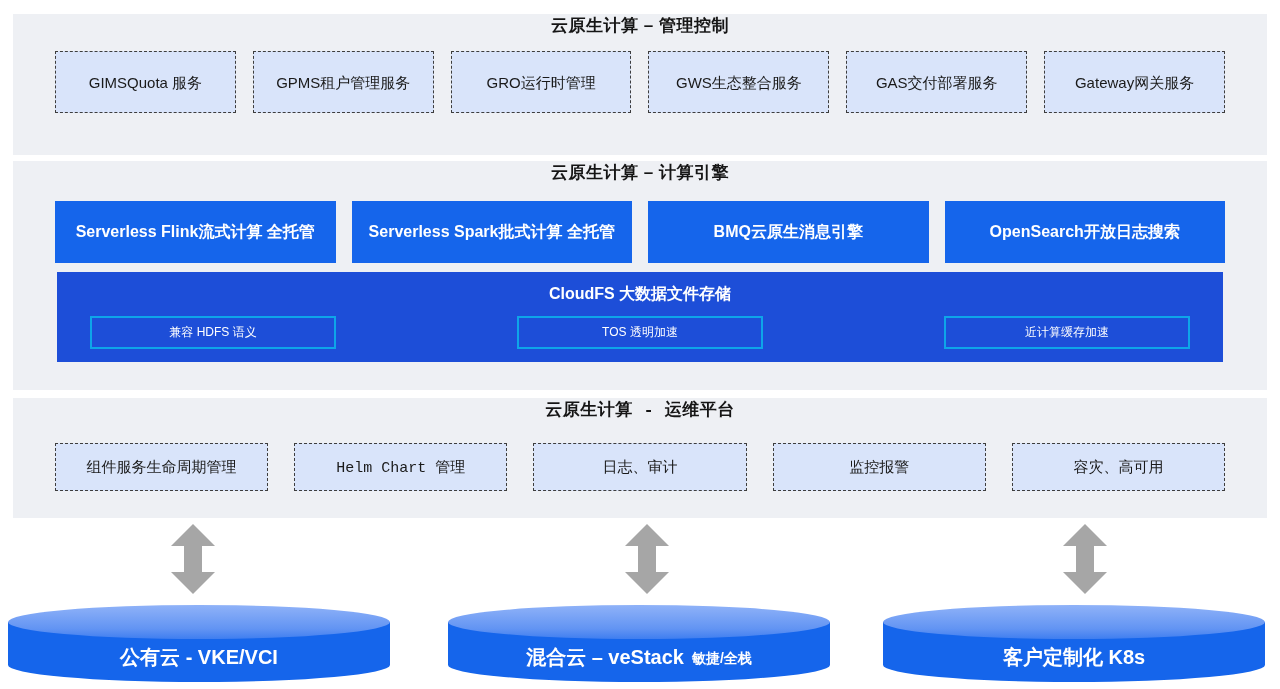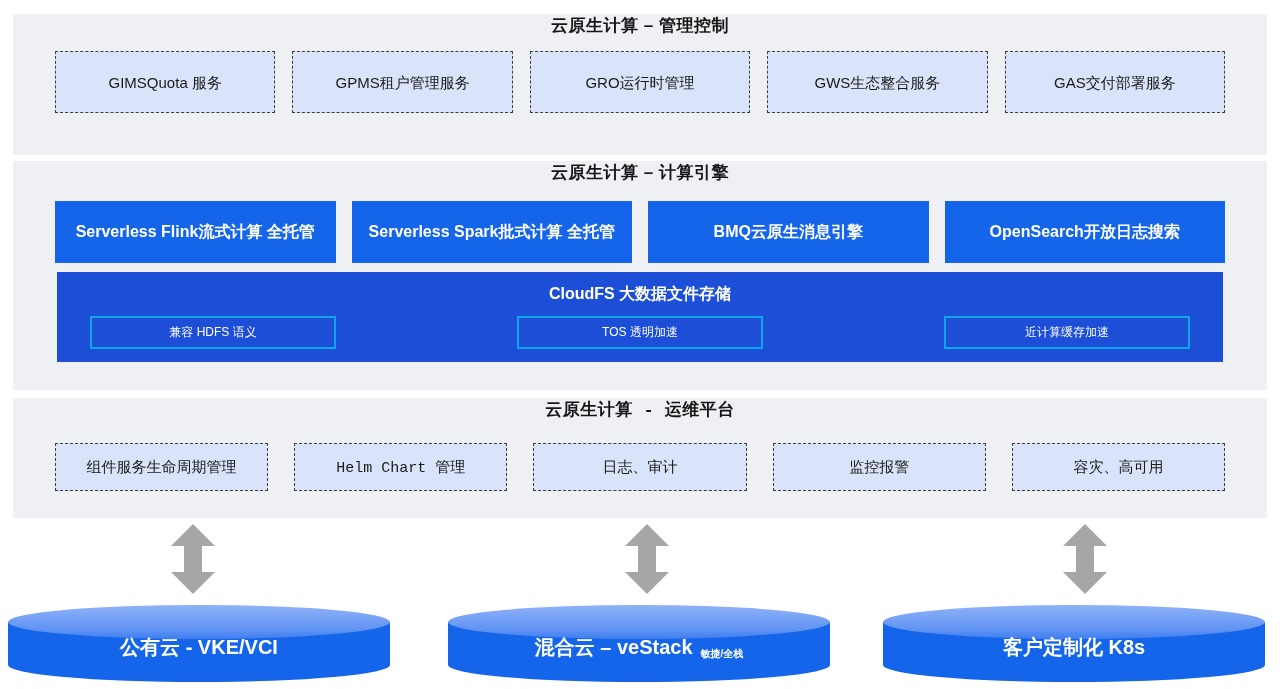--- a/index.html
+++ b/index.html
@@ -143,32 +143,32 @@
     position: absolute;
     left: 0; right: 0;
     top: 0;
     height: 34px;
     border-radius: 50%;
     background: linear-gradient(180deg, #8fb2f8 0%, #6294f3 70%, #3f7ef0 100%);
   }
   .cyl-text {
     position: absolute;
     left: 0; right: 0;
-    top: 16px;
+    top: 32px;
     height: 40px;
     display: flex;
-    align-items: flex-end;
+    align-items: center;
     justify-content: center;
     gap: 8px;
     color: #ffffff;
     font-weight: bold;
     font-size: 20px;
     z-index: 2;
   }
-  .cyl-suffix { font-size: 10px; font-weight: bold; padding-top: 3px; }
+  .cyl-suffix { font-size: 14px; font-weight: bold; padding-top: 3px; }
 </style>
 </head>
 <body>
 
 <div class="canvas">
 
   <section class="panel panel-mgmt">
     <div class="panel-title">云原生计算 – 管理控制</div>
     <div class="row mgmt-row">
       <div class="dashed-box">
@@ -183,20 +183,24 @@
         <span>GRO</span>
         <span>运行时管理</span>
       </div>
       <div class="dashed-box">
         <span>GWS</span>
         <span>生态整合服务</span>
       </div>
       <div class="dashed-box">
         <span>GAS</span>
         <span>交付部署服务</span>
+      </div>
+      <div class="dashed-box">
+        <span>Gateway</span>
+        <span>网关服务</span>
       </div>
     </div>
   </section>
 
   <section class="panel panel-engine">
     <div class="panel-title">云原生计算 – 计算引擎</div>
     <div class="row engine-row">
       <div class="engine-box">
         <span>Serverless Flink</span>
         <span>流式计算 全托管</span>

